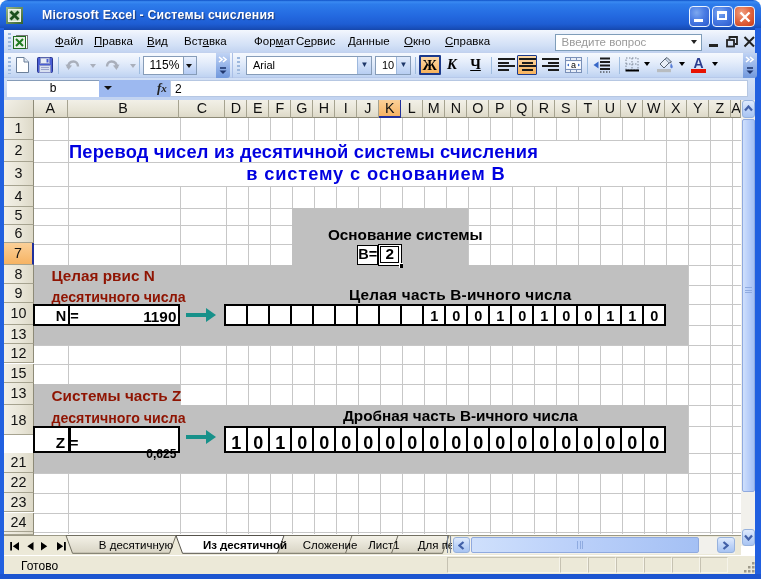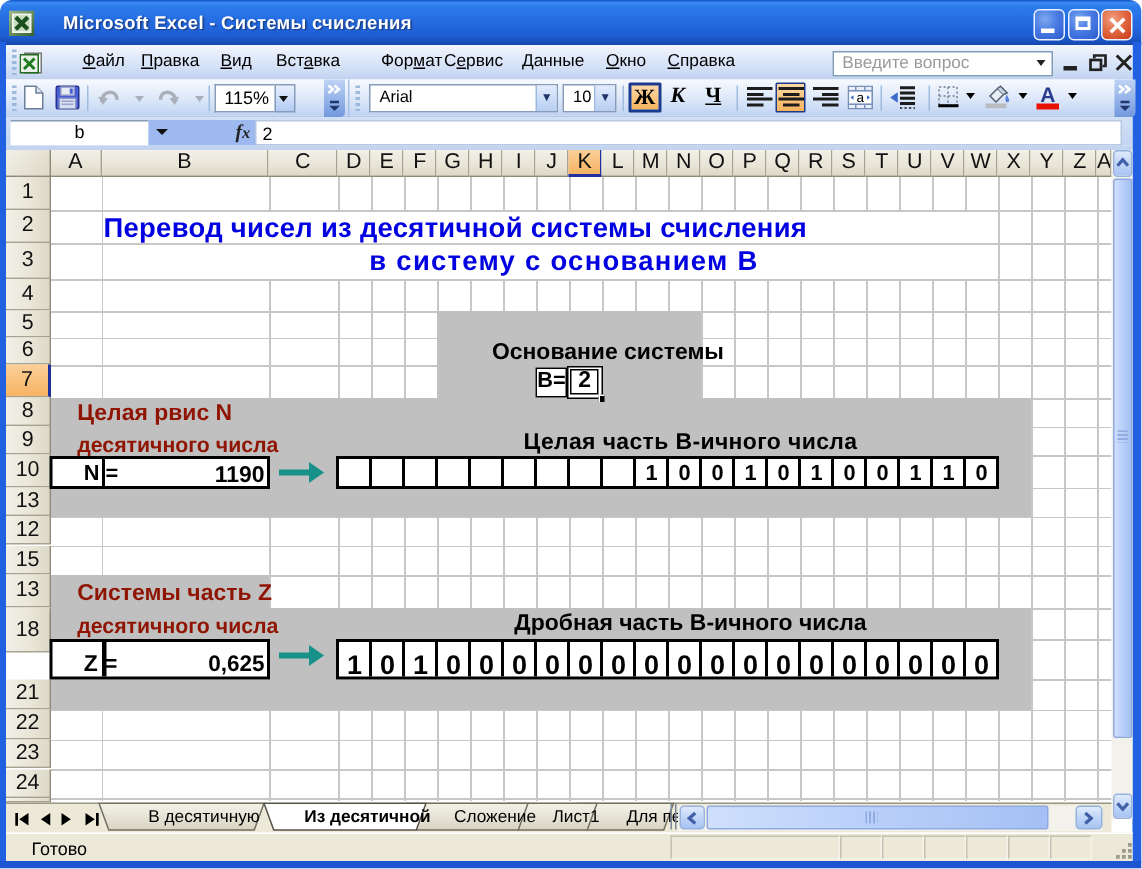--- a/index.html
+++ b/index.html
@@ -381,21 +381,21 @@
     <div style="line-height:21px">1</div>
     <div style="line-height:21px">1</div>
     <div style="line-height:21px">0</div>
   </div>
 <div class="abs t" style="left:36.5px;top:387px;font-weight:bold;font-size:15.3px;color:#8f1402">Системы часть Z</div>
 <div class="abs t" style="left:36.5px;top:409.5px;font-weight:bold;font-size:14.2px;color:#8f1402">десятичного числа</div>
 <div class="abs t" style="left:225.3px;top:407px;width:440px;text-align:center;font-weight:bold;font-size:15.3px;color:#000">Дробная часть В-ичного числа</div>
 <div class="abs" style="left:32.8px;top:425.9px;width:147.6px;height:27.2px;border:2px solid #000;background:#fff">
 <div class="abs" style="left:33.6px;top:0;width:2.2px;height:23.2px;background:#000"></div>
 <div class="abs t" style="left:6px;top:6px;font-weight:bold;font-size:15.3px">Z =</div>
-<div class="abs t" style="right:2px;top:6px;font-weight:bold;font-size:15px">0,625</div>
+<div class="abs t" style="right:2px;top:19px;font-weight:bold;font-size:12px">0,625</div>
 </div>
 <div class="arrow abs" style="left:186px;top:434.5px;width:21px"></div>
 <div class="abs t" style="left:215.5px;top:429px;font-weight:bold;font-size:19px">,</div>
 <div class="boxrow abs" style="left:224.3px;top:425.9px;width:442px;height:27.2px">
     <div style="line-height:30px;font-size:18px">1</div>
     <div style="line-height:30px;font-size:18px">0</div>
     <div style="line-height:30px;font-size:18px">1</div>
     <div style="line-height:30px;font-size:18px">0</div>
     <div style="line-height:30px;font-size:18px">0</div>
     <div style="line-height:30px;font-size:18px">0</div>

